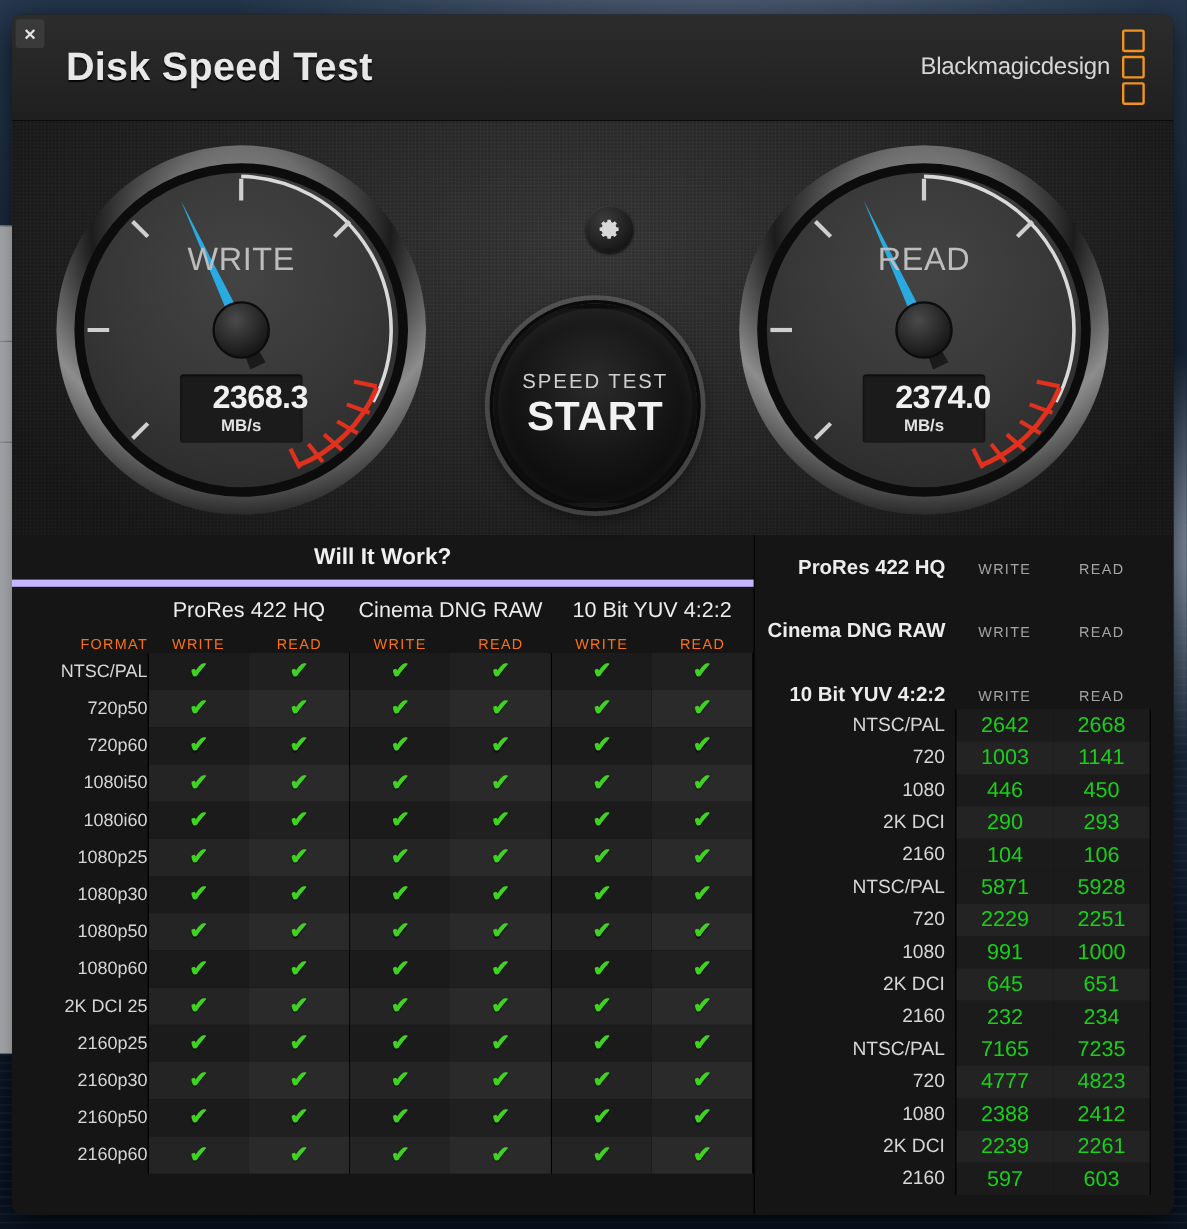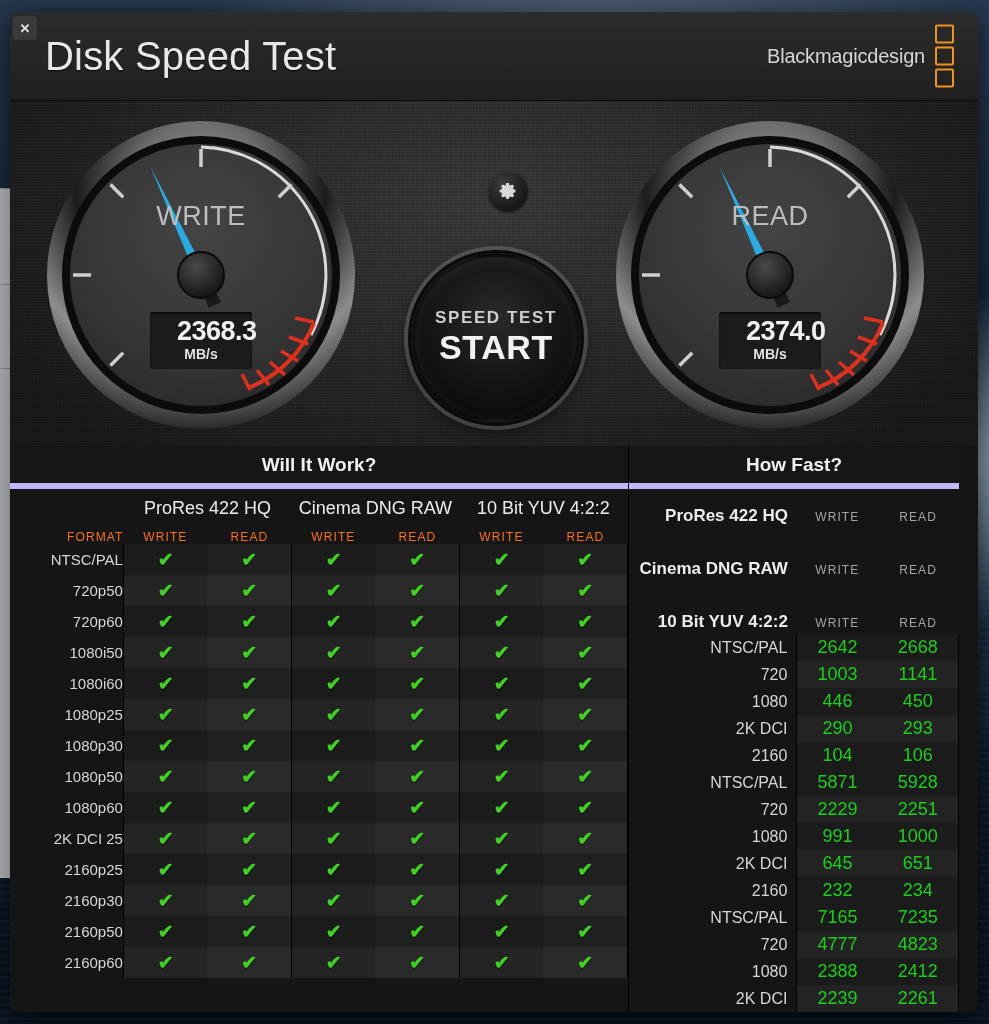--- a/index.html
+++ b/index.html
@@ -41,22 +41,22 @@
     overflow:hidden;
   }
 
   
   #titlebar{
     position:relative;height:88px;
     background:linear-gradient(180deg,#2c2c2c 0%,#262626 48%,#1f1f1f 100%);
     border-bottom:1px solid #0b0b0b;
   }
   #title{
-    position:absolute;left:35px;top:50%;transform:translateY(-50%);
-    font-size:40px;font-weight:400;color:#e8e8e8;letter-spacing:.2px;
+    position:absolute;left:45px;top:50%;transform:translateY(-50%);
+    font-size:33px;font-weight:700;color:#e8e8e8;letter-spacing:.2px;
     text-shadow:0 1px 1px rgba(0,0,0,.85);
   }
   #brand{
     position:absolute;right:24px;top:50%;transform:translateY(-50%);
     display:flex;align-items:center;gap:10px;
   }
   #brand-text{font-size:20px;color:#d6d6d6;letter-spacing:-.2px;}
   #brand-mark{display:flex;flex-direction:column;gap:3px;}
   #brand-mark i{display:block;width:15px;height:15px;border:2px solid #f29222;border-radius:2px;}
 
@@ -112,21 +112,21 @@
   }
   #start-btn{
     position:absolute;left:401px;top:152px;width:162px;height:162px;border-radius:50%;
     background:radial-gradient(circle at 50% 38%,#2a2a2a 0%,#131313 55%,#050505 100%);
     border:4px solid transparent;
     box-shadow:0 0 0 3px #0a0a0a, 0 0 0 7px rgba(150,150,150,.35),
                inset 0 3px 14px rgba(255,255,255,.07), 0 6px 18px rgba(0,0,0,.75);
     display:flex;flex-direction:column;align-items:center;justify-content:center;
     z-index:6;cursor:pointer;
   }
-  #start-top{font-size:17px;color:#cfcfcf;font-weight:bold;letter-spacing:1.6px;line-height:1;}
+  #start-top{font-size:17px;color:#cfcfcf;font-weight:normal;letter-spacing:1.6px;line-height:1;}
   #start-main{font-size:34px;color:#f2f2f2;font-weight:bold;letter-spacing:.6px;line-height:1.15;margin-top:2px;}
 
   
   #panels{position:relative;height:566px;background:#151515;display:flex;}
   #panel-left{width:618px;position:relative;}
   #panel-divider{width:1px;background:#000;}
   #panel-right{width:330px;position:relative;}
 
   .panel-head{
     height:37px;line-height:37px;text-align:center;
@@ -493,21 +493,20 @@
               <td class="chk-cell grp-start"><span class="chk">✔</span></td>
               <td class="chk-cell alt grp-end"><span class="chk">✔</span></td>
             </tr>
           </tbody>
       </table>
     </div>
 
     <div id="panel-divider"></div>
 
     <div id="panel-right">
-      <div class="panel-head">How Fast?</div>
       <table id="hf">
         <colgroup>
             <col class="hf-name">
             <col class="hf-col">
             <col class="hf-col">
           </colgroup>
         <tbody id="hf-body">
             <tr>
               <td class="hf-grp">ProRes 422 HQ</td>
               <td class="hf-sub">WRITE</td>

